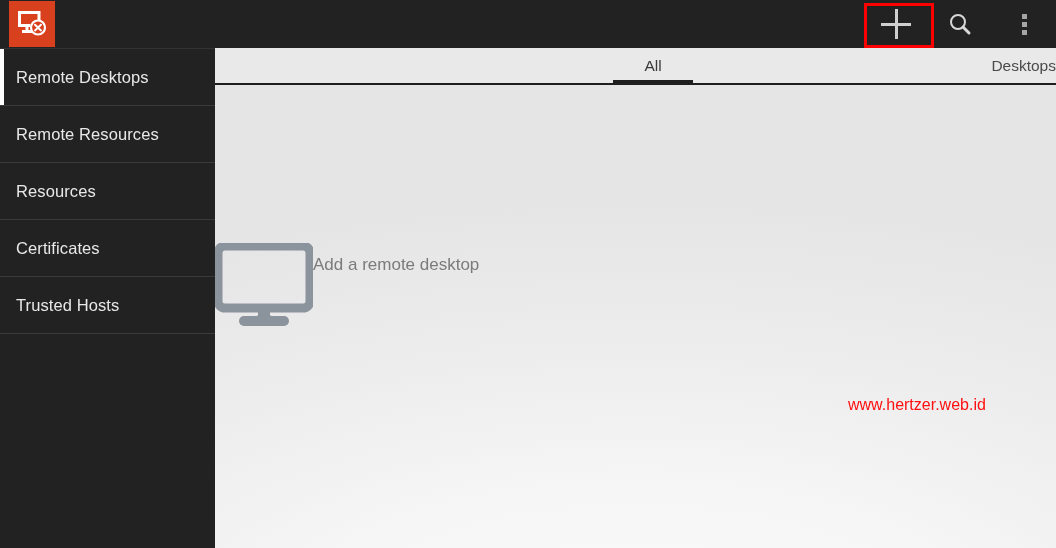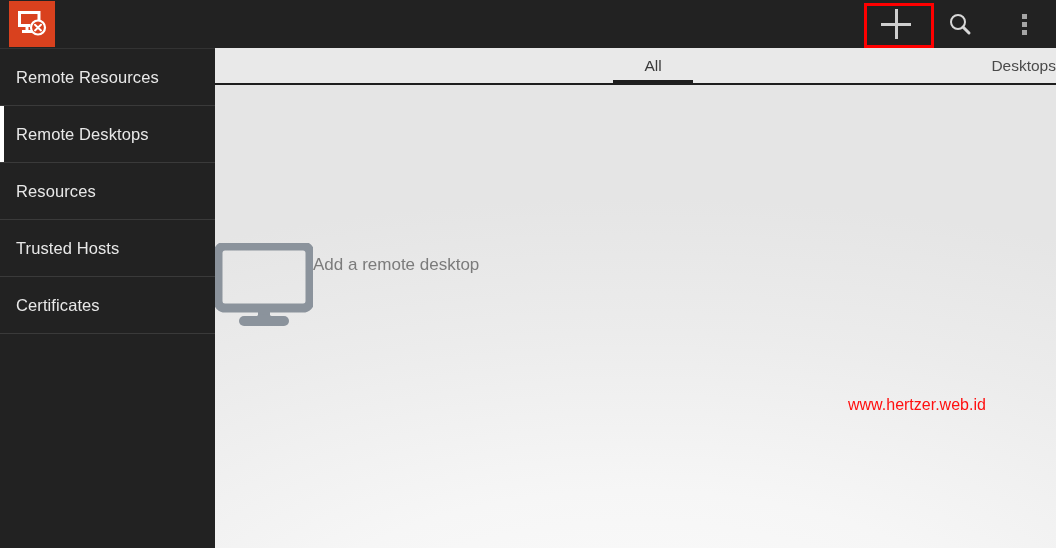--- a/index.html
+++ b/index.html
@@ -230,34 +230,34 @@
             <i></i>
             <i></i>
         </span>
       </div>
     </div>
 
     <div class="add-highlight"></div>
   </div>
 
   <div class="sidebar">
-    <div class="nav-item">
-      <span class="nav-label">Remote Resources</span>
-    </div>
     <div class="nav-item active">
       <span class="nav-label">Remote Desktops</span>
     </div>
     <div class="nav-item">
+      <span class="nav-label">Remote Resources</span>
+    </div>
+    <div class="nav-item">
       <span class="nav-label">Resources</span>
     </div>
     <div class="nav-item">
+      <span class="nav-label">Certificates</span>
+    </div>
+    <div class="nav-item">
       <span class="nav-label">Trusted Hosts</span>
-    </div>
-    <div class="nav-item">
-      <span class="nav-label">Certificates</span>
     </div>
   </div>
 
   <div class="content">
 
     <div class="tabbar">
       <div class="tab tab-all">
         <span>All</span>
       </div>
       <div class="tab tab-fav">

